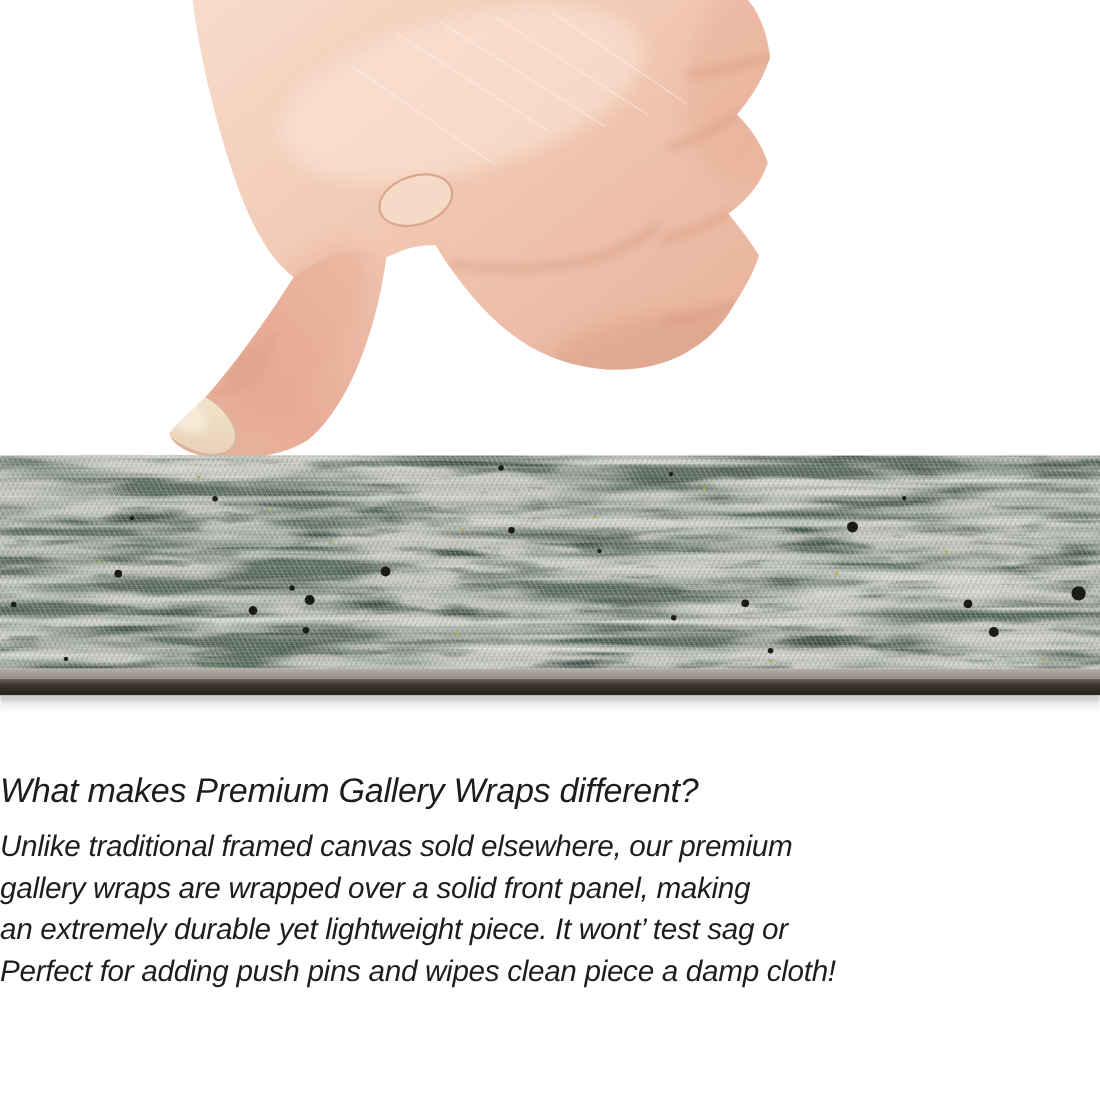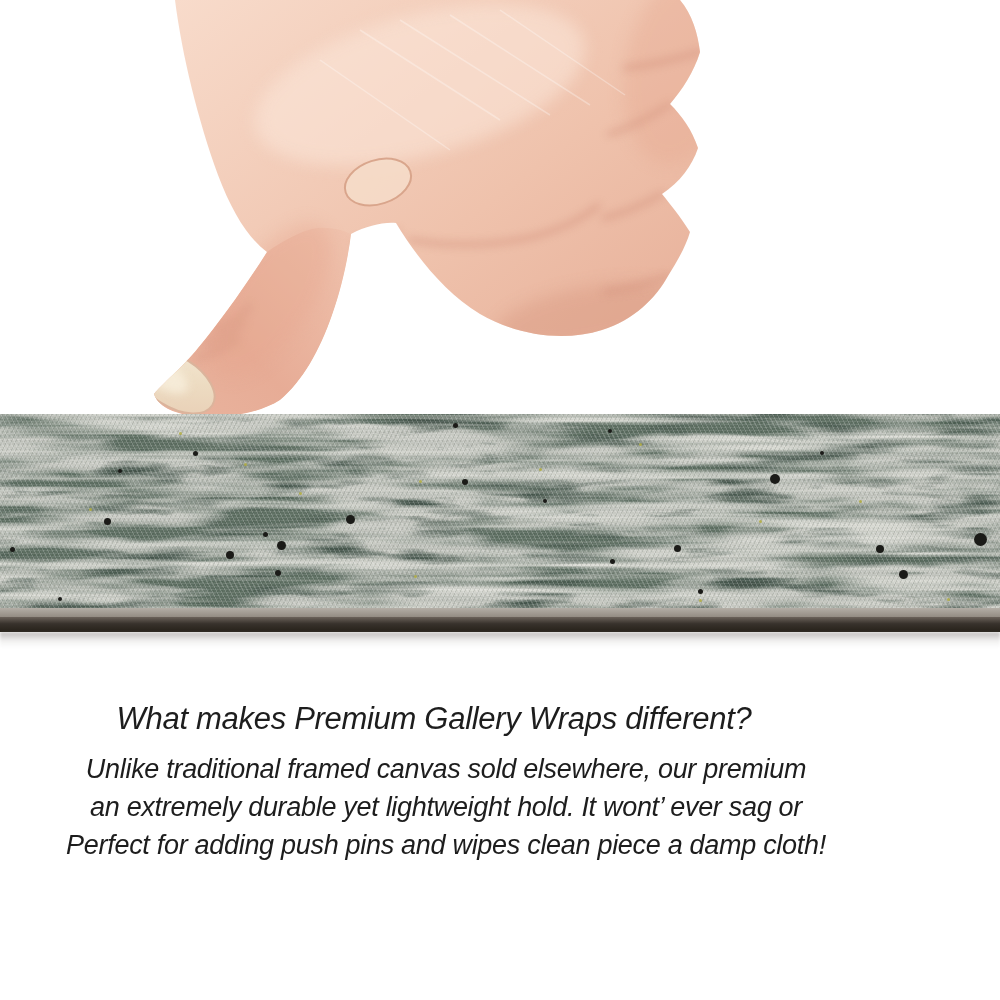--- a/index.html
+++ b/index.html
@@ -28,24 +28,24 @@
   .speck.black{background:var(--speckBlack,#1b1b18);}
   .speck.yellow{background:var(--speckYellow,#b0ac3e);opacity:.85;}
   .band-light{position:absolute;left:0;top:194px;width:1000px;height:9px;
     background:linear-gradient(180deg,#b4aea6,#938c83);}
   .band-dark{position:absolute;left:0;top:203px;width:1000px;height:15px;
     background:linear-gradient(180deg,#6b625a 0%,#38322c 45%,#262119 100%);}
   .strip-shadow{position:absolute;left:0;top:218px;width:1000px;height:16px;
     background:linear-gradient(180deg,rgba(95,90,84,.40),rgba(140,135,130,.12) 55%,rgba(255,255,255,0));
     filter:blur(1.5px);}
   
-  .copy{position:absolute;left:0;top:701px;width:868px;text-align:center;
+  .copy{position:absolute;left:0;top:701px;width:868px;
     color:var(--ink,#1d1d1d);font-style:italic;letter-spacing:-0.3px;}
   .copy h2{margin:0 0 13px 0;font-size:31px;font-weight:400;line-height:36px;white-space:nowrap;}
-  .copy p{margin:0;font-size:27px;font-weight:400;line-height:38px;white-space:nowrap;padding-left:24px;}
+  .copy p{margin:0;font-size:27px;font-weight:400;line-height:38px;white-space:nowrap;}
 </style>
 </head>
 <body>
 
 <div class="stage">
 
   <div class="hand-wrap">
     <svg viewBox="0 0 640 420">
       <defs>
         <linearGradient id="skinGrad" x1="0" y1="0" x2="1" y2="1">
@@ -207,17 +207,18 @@
         </div>
     </div>
     <div class="band-light"></div>
     <div class="band-dark"></div>
     <div class="strip-shadow"></div>
   </div>
 
   <div class="copy">
     <h2>What makes Premium Gallery Wraps different?</h2>
     <p>Unlike traditional framed canvas sold elsewhere, our premium</p>
-    <p>an extremely durable yet lightweight hold. It wont’ ever sag or</p>
+    <p>gallery wraps are wrapped over a solid front panel, making</p>
+    <p>an extremely durable yet lightweight piece. It wont’ test sag or</p>
     <p>Perfect for adding push pins and wipes clean piece a damp cloth!</p>
   </div>
 
 </div>
 
 </body></html>

